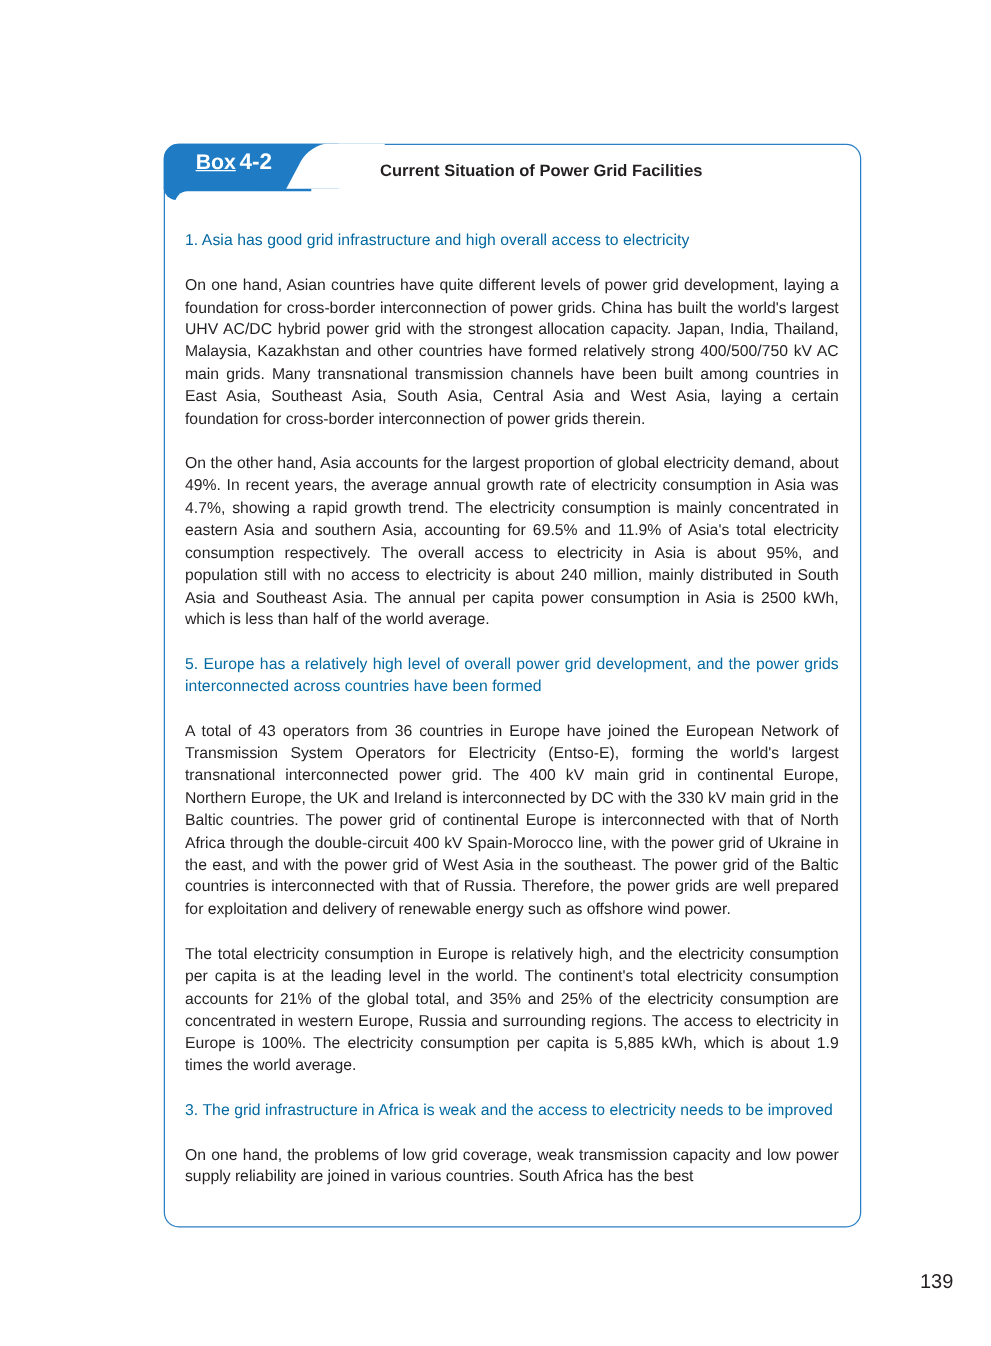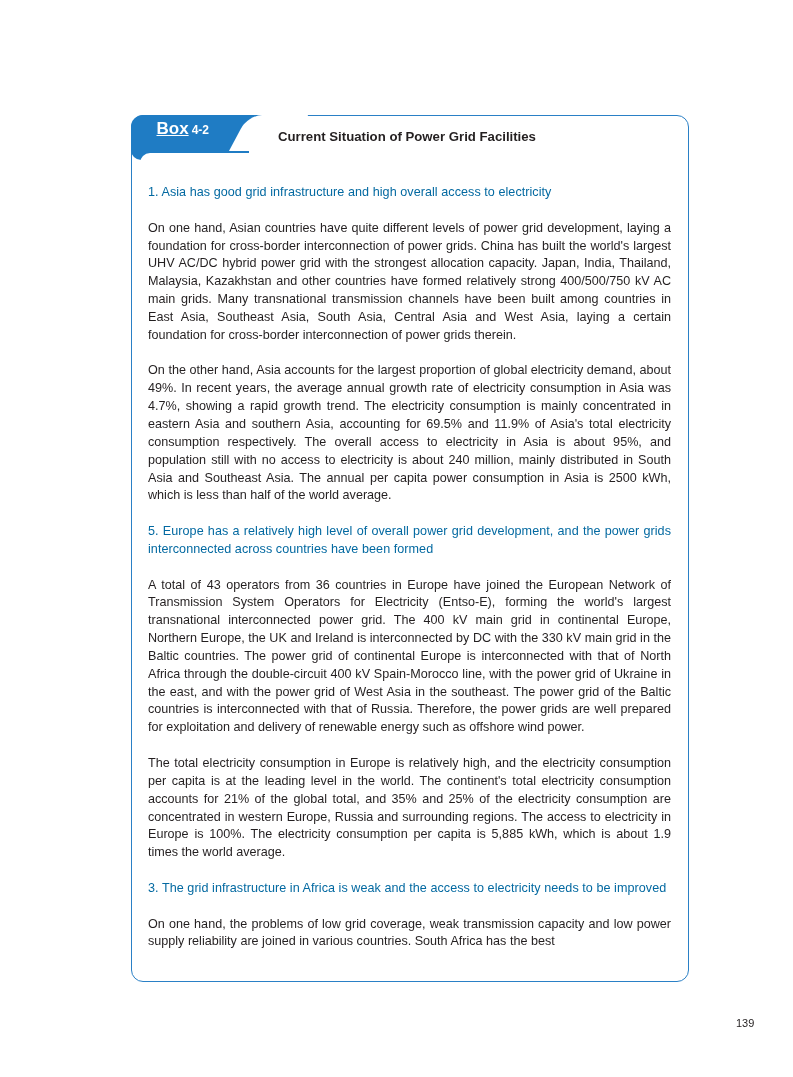--- a/index.html
+++ b/index.html
@@ -26,33 +26,33 @@
   }
   .tab-bottom-mask {
     position: absolute; left: 8px; top: 37px; width: 120px; height: 10px;
     background: #ffffff; border-top-left-radius: 12px;
   }
   .tab-label {
     position: absolute; left: 26px; top: 4px; color: #ffffff; font-weight: bold;
     white-space: nowrap;
   }
   .tab-label .box-word { font-size: 17px; text-decoration: underline; }
-  .tab-label .box-num { font-size: 12px; margin-left: 3px; }
+  .tab-label .box-num { font-size: 18px; margin-left: 3px; }
   .title {
-    position: absolute; left: 120px; top: 12px; width: 310px; text-align: center;
+    position: absolute; left: 120px; top: 12px; width: 310px; text-align: right;
     font-weight: bold; font-size: 13.2px; line-height: 18px; color: #231f20;
   }
   .content {
     position: absolute; left: 16px; top: 68px; width: 523px;
     font-size: 12.6px; line-height: 17.85px; text-align: justify;
   }
   .content p { margin: 0 0 17.85px 0; }
   .content p.heading { font-weight: normal; color: #0369a1; letter-spacing: 0.05px; }
   .page-number {
-    position: absolute; left: 736px; top: 1017px; font-size: 11px; color: #231f20;
+    position: absolute; left: 736px; top: 1017px; font-size: 16px; color: #231f20;
   }
 </style>
 </head>
 <body>
 
 <div class="box">
   <div class="tab-bottom-curve"></div>
   <div class="tab-bottom-mask"></div>
   <div class="tab">
     <div class="tab-cut"></div>

